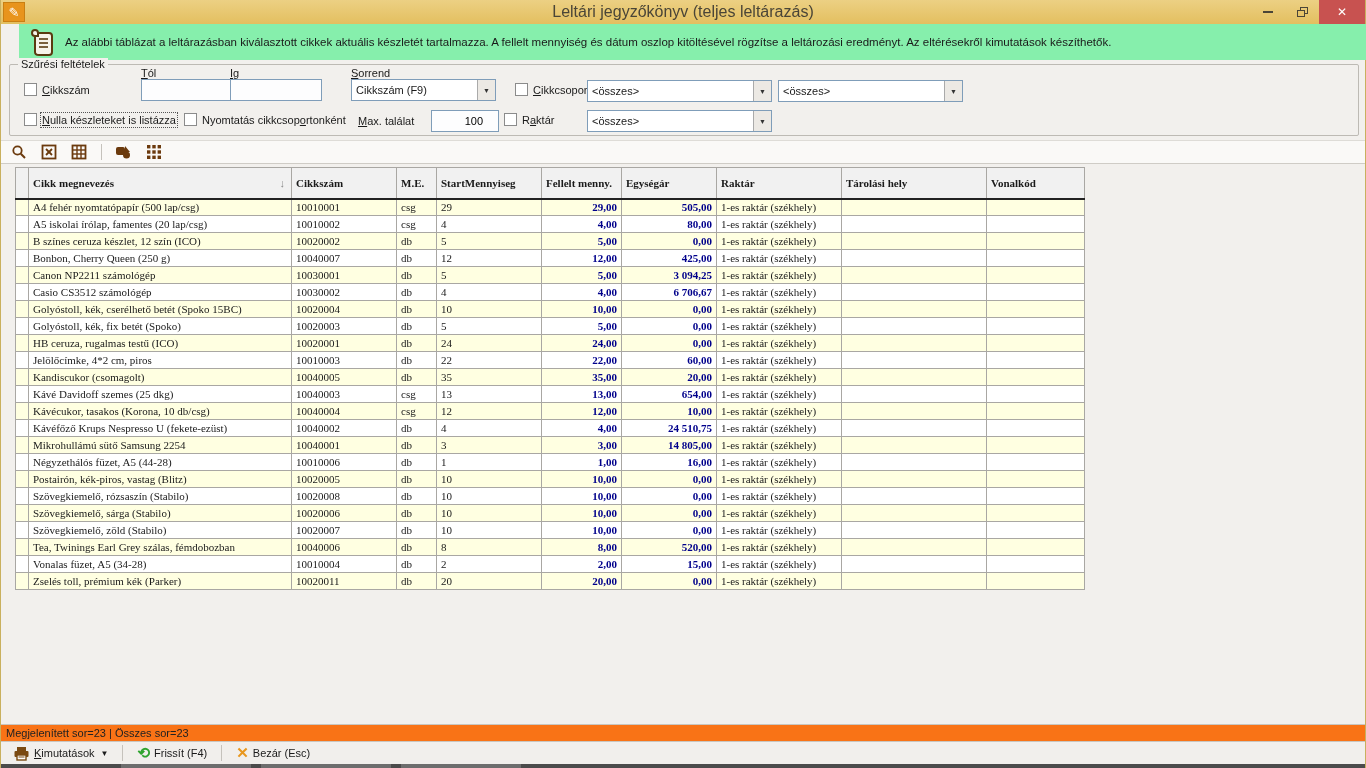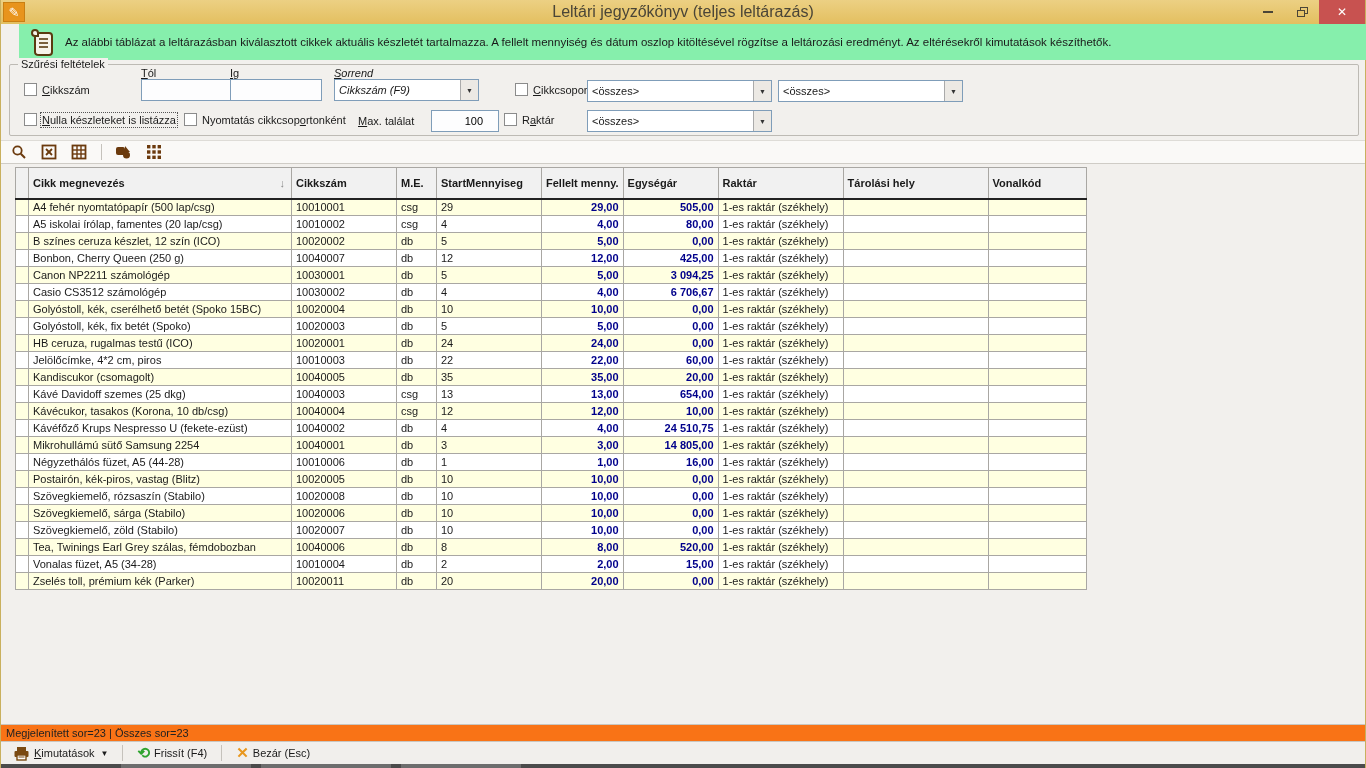--- a/index.html
+++ b/index.html
@@ -53,21 +53,21 @@
   .dotted { outline:1px dotted #555; outline-offset:1px; }
 
   
   .toolbar { position:absolute; top:140px; left:0; width:100%; height:24px;
     background:#faf9f7; border-top:1px solid #dedcd7; border-bottom:1px solid #cfccc6;
     display:flex; align-items:center; padding-left:8px; gap:10px; }
   .tb-btn { display:flex; align-items:center; justify-content:center; width:20px; height:20px; }
   .tb-sep { width:1px; height:16px; background:#c5c2bc; margin:0 2px; }
 
   
-  .table-wrap { position:absolute; top:167px; left:14px; }
+  .table-wrap { position:absolute; top:167px; left:14px;font-family:Liberation Serif, serif; }
   table { border-collapse:collapse; table-layout:fixed; background:#fff; }
   th, td { border:1px solid #a9a7a3; padding:1px 4px; font-size:11px; height:17px;
     overflow:hidden; white-space:nowrap; }
   th { background:#f1f1f1; text-align:left; font-weight:bold; height:31px;
     border-bottom:2px solid #222; position:relative; }
   tr.odd  td { background:#ffffe1; }
   tr.even td { background:#ffffff; }
   td.c4 { }
   td.c5, td.c6 { text-align:right; color:#00008b; font-weight:bold; }
   col.w0{width:13px} col.w1{width:263px} col.w2{width:105px} col.w3{width:40px}
@@ -142,21 +142,21 @@
 
       <div style="position:absolute; left:131px; top:0;">
         <span class="f-lbl-top"><u>T</u>ól</span>
         <input class="tin" style="width: 92px;" value="">
       </div>
       <div style="position:absolute; left:220px; top:0;">
         <span class="f-lbl-top"><u>I</u>g</span>
         <input class="tin" style="width: 92px;" value="">
       </div>
 
-      <div style="position:absolute; left:324px; top:0;font-style:italic;">
+      <div style="position:absolute; left:341px; top:0;">
         <span class="f-lbl-top"><u>S</u>orrend</span>
         <div class="combo" style="position:relative; width:145px;">
           <span class="val">Cikkszám (F9)</span>
           <span class="dd">▼</span>
         </div>
       </div>
 
       <label class="chk" style="left:505px; top:4px;">
         <span class="box"></span>
         <span><u>C</u>ikkcsoport</span>

